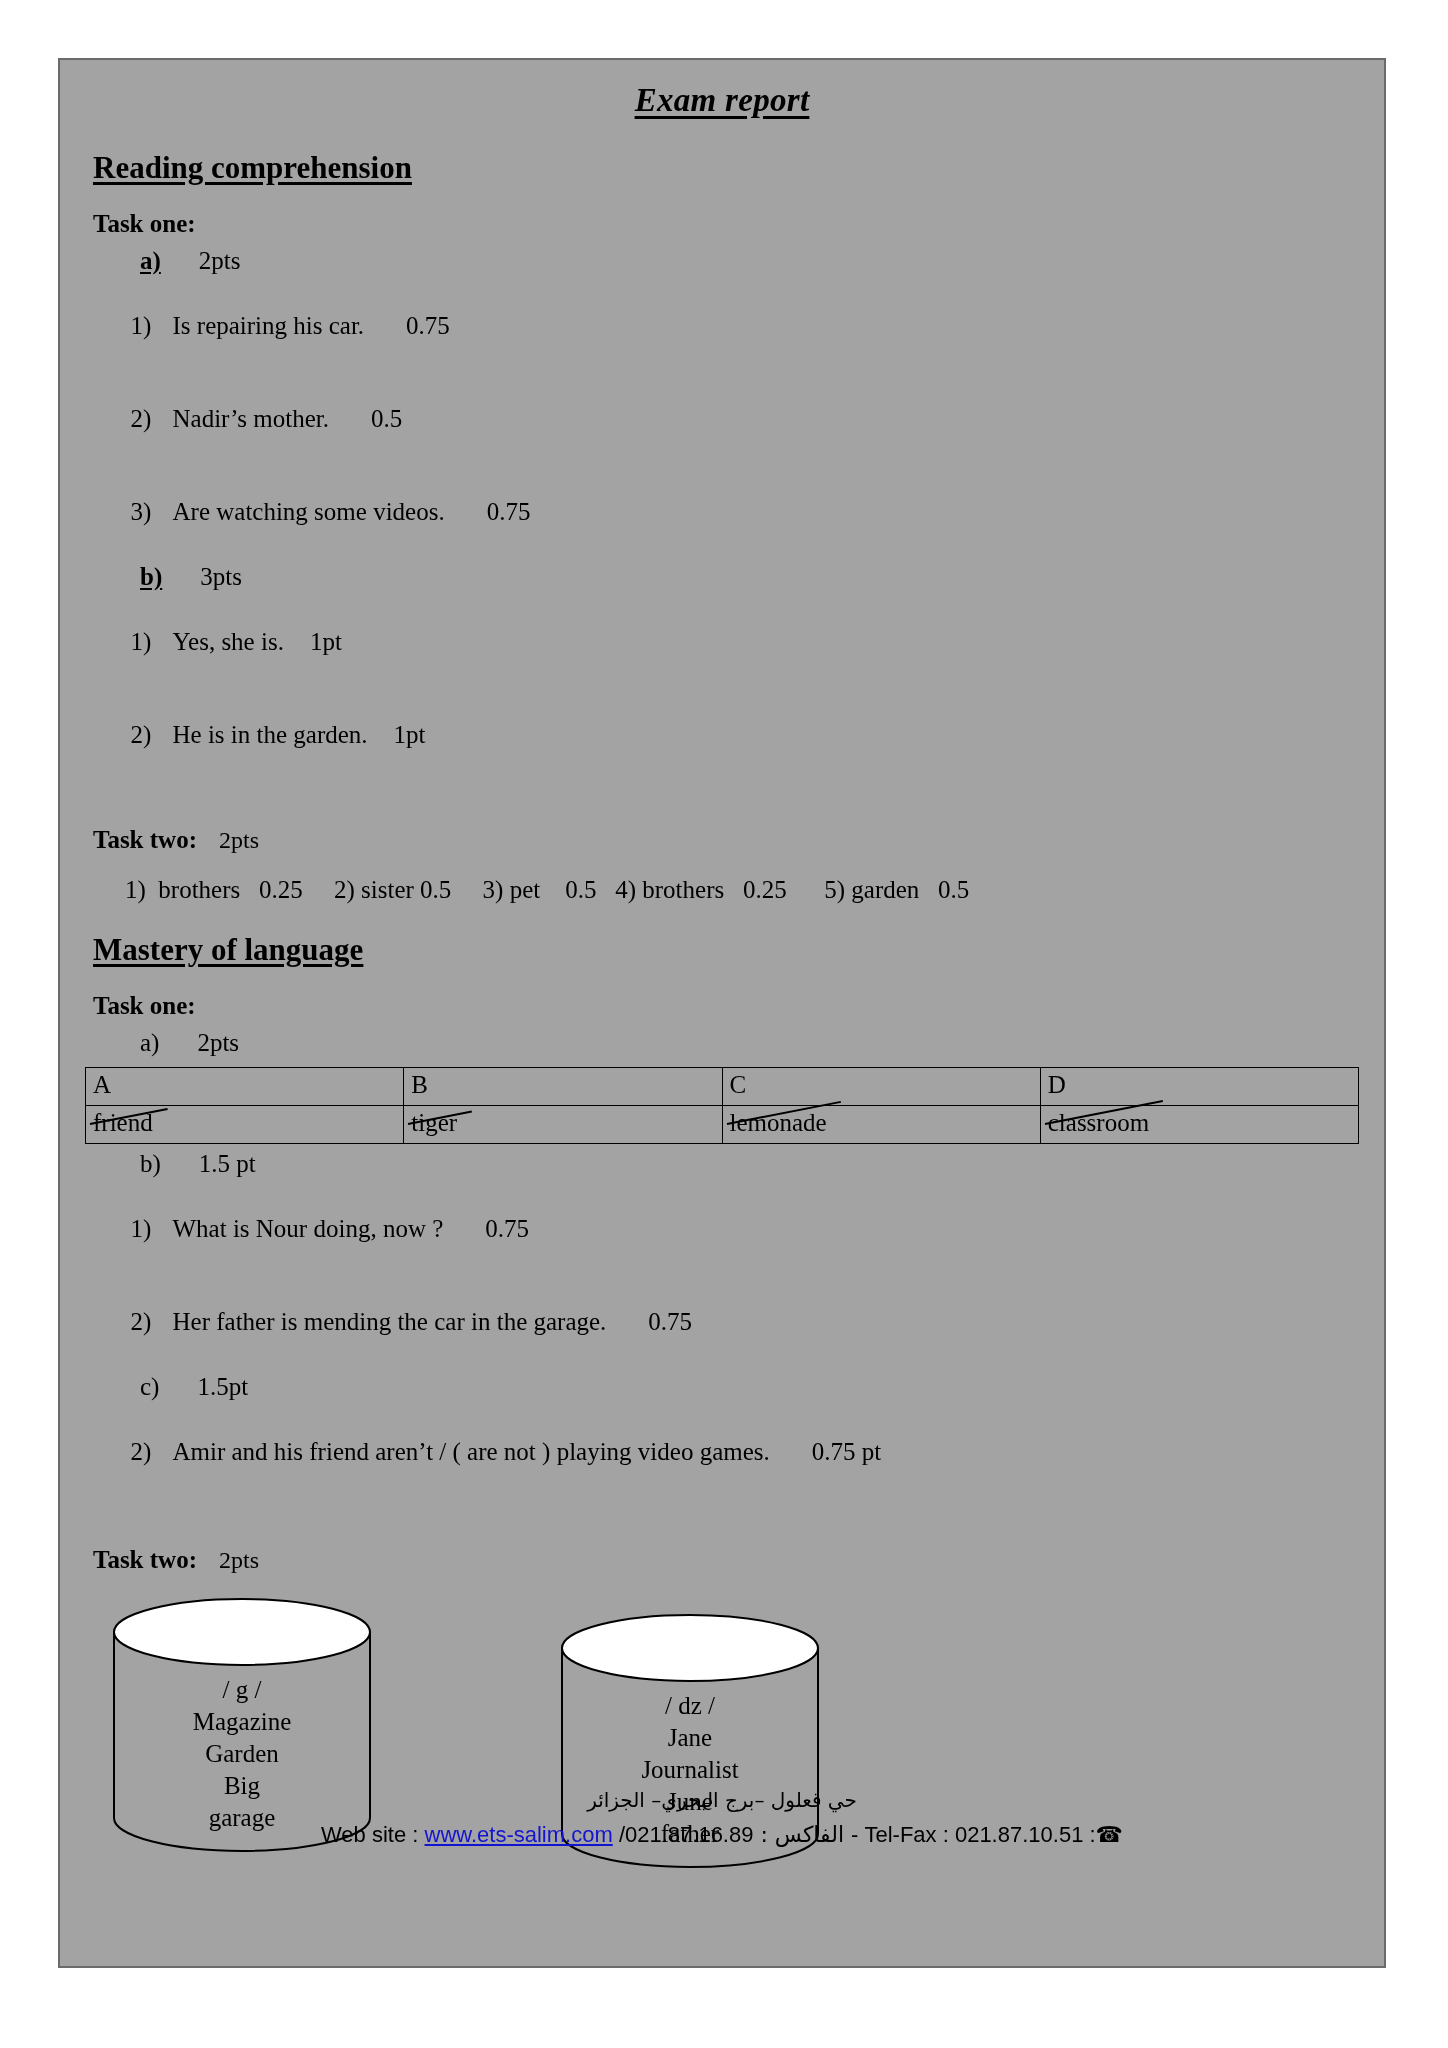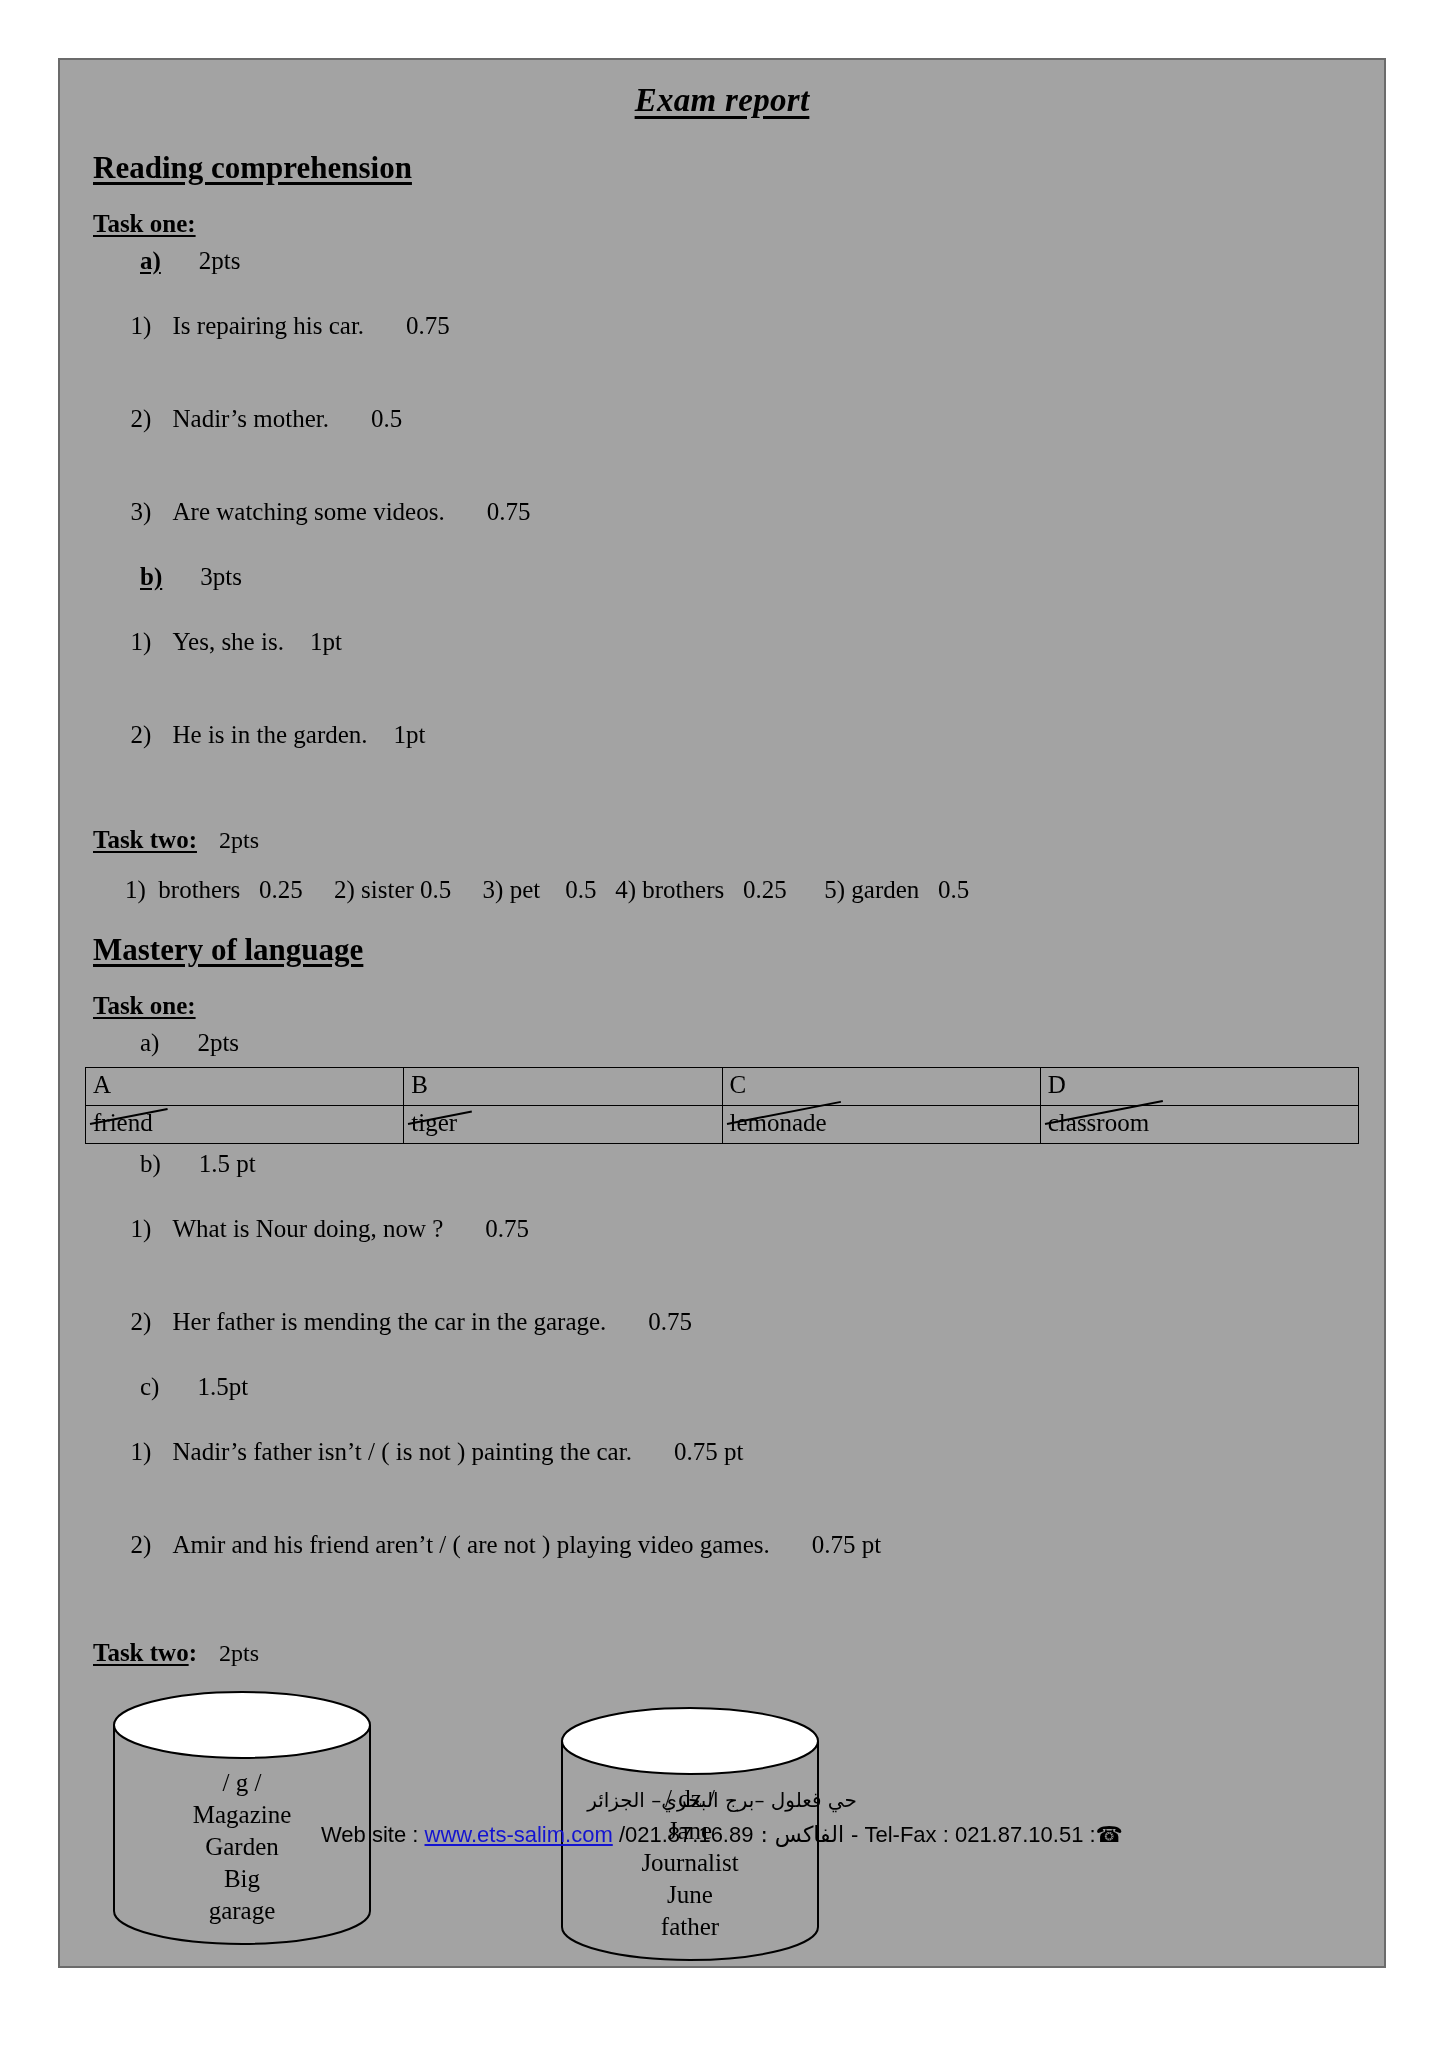--- a/index.html
+++ b/index.html
@@ -53,21 +53,20 @@
     margin-left: 8px;
   }
 
   .task-head {
     font-size: 25px;
     font-weight: bold;
     margin-top: 24px;
     margin-left: 8px;
   }
   .task-head .u {
-    text-decoration: underline;
     text-underline-offset: 3px;
   }
   .task-head .pts {
     font-weight: normal;
     font-size: 24px;
     padding-left: 22px;
   }
 
   .sub-item {
     font-size: 25px;
@@ -268,23 +267,20 @@
     </div>
     <div class="numline">
       <span class="num">2)</span><span>Her father is mending the car in the garage.</span><span class="gap-m"></span><span>0.75</span>
     </div>
 
     <div class="sub-item">
       <span class="lbl-plain">c)</span><span class="pts">1.5pt</span>
     </div>
 
     <div class="numline">
-      <span class="num">1)</span><span>Nadir’s father isn’t / ( is not ) painting the car.</span><span class="gap-m"></span><span>0.75 pt</span>
-    </div>
-    <div class="numline">
       <span class="num">2)</span><span>Amir and his friend aren’t / ( are not ) playing video games.</span><span class="gap-m"></span><span>0.75 pt</span>
     </div>
 
     <div class="task-head" style="margin-top:52px;">
       <span class="u">Task two</span><span>:</span><span class="pts">2pts</span>
     </div>
 
     <div class="cyl-wrap">
 
       <div class="cylinder" style="left:22px;top:0;">

